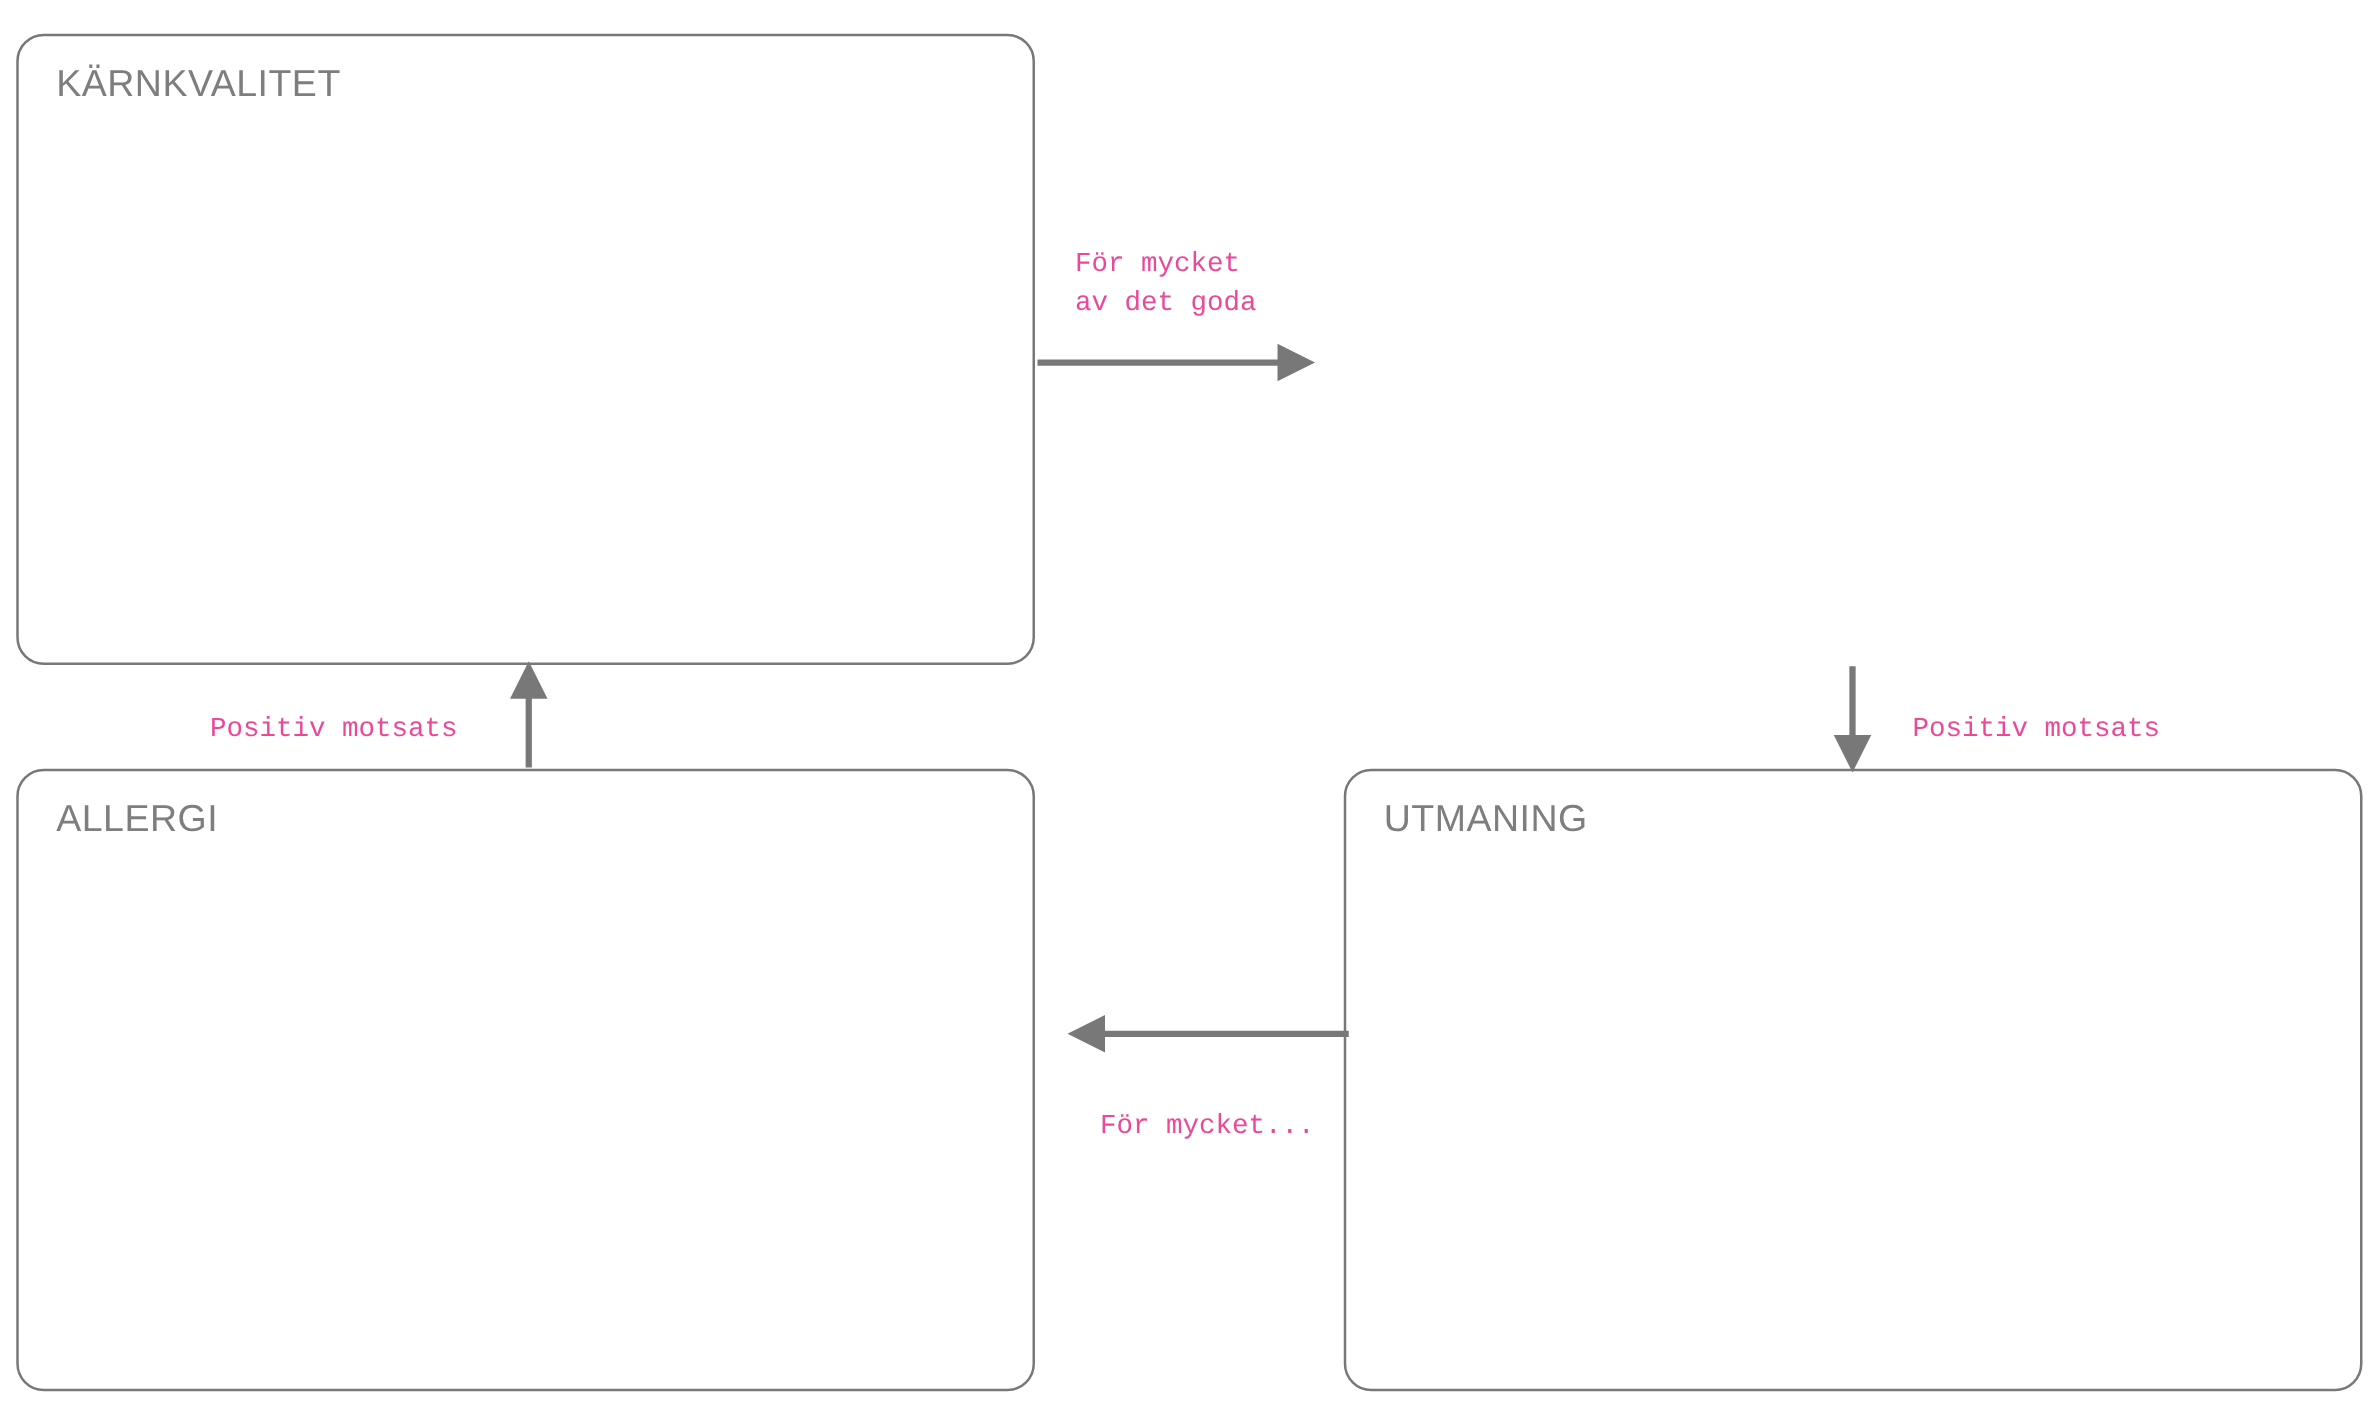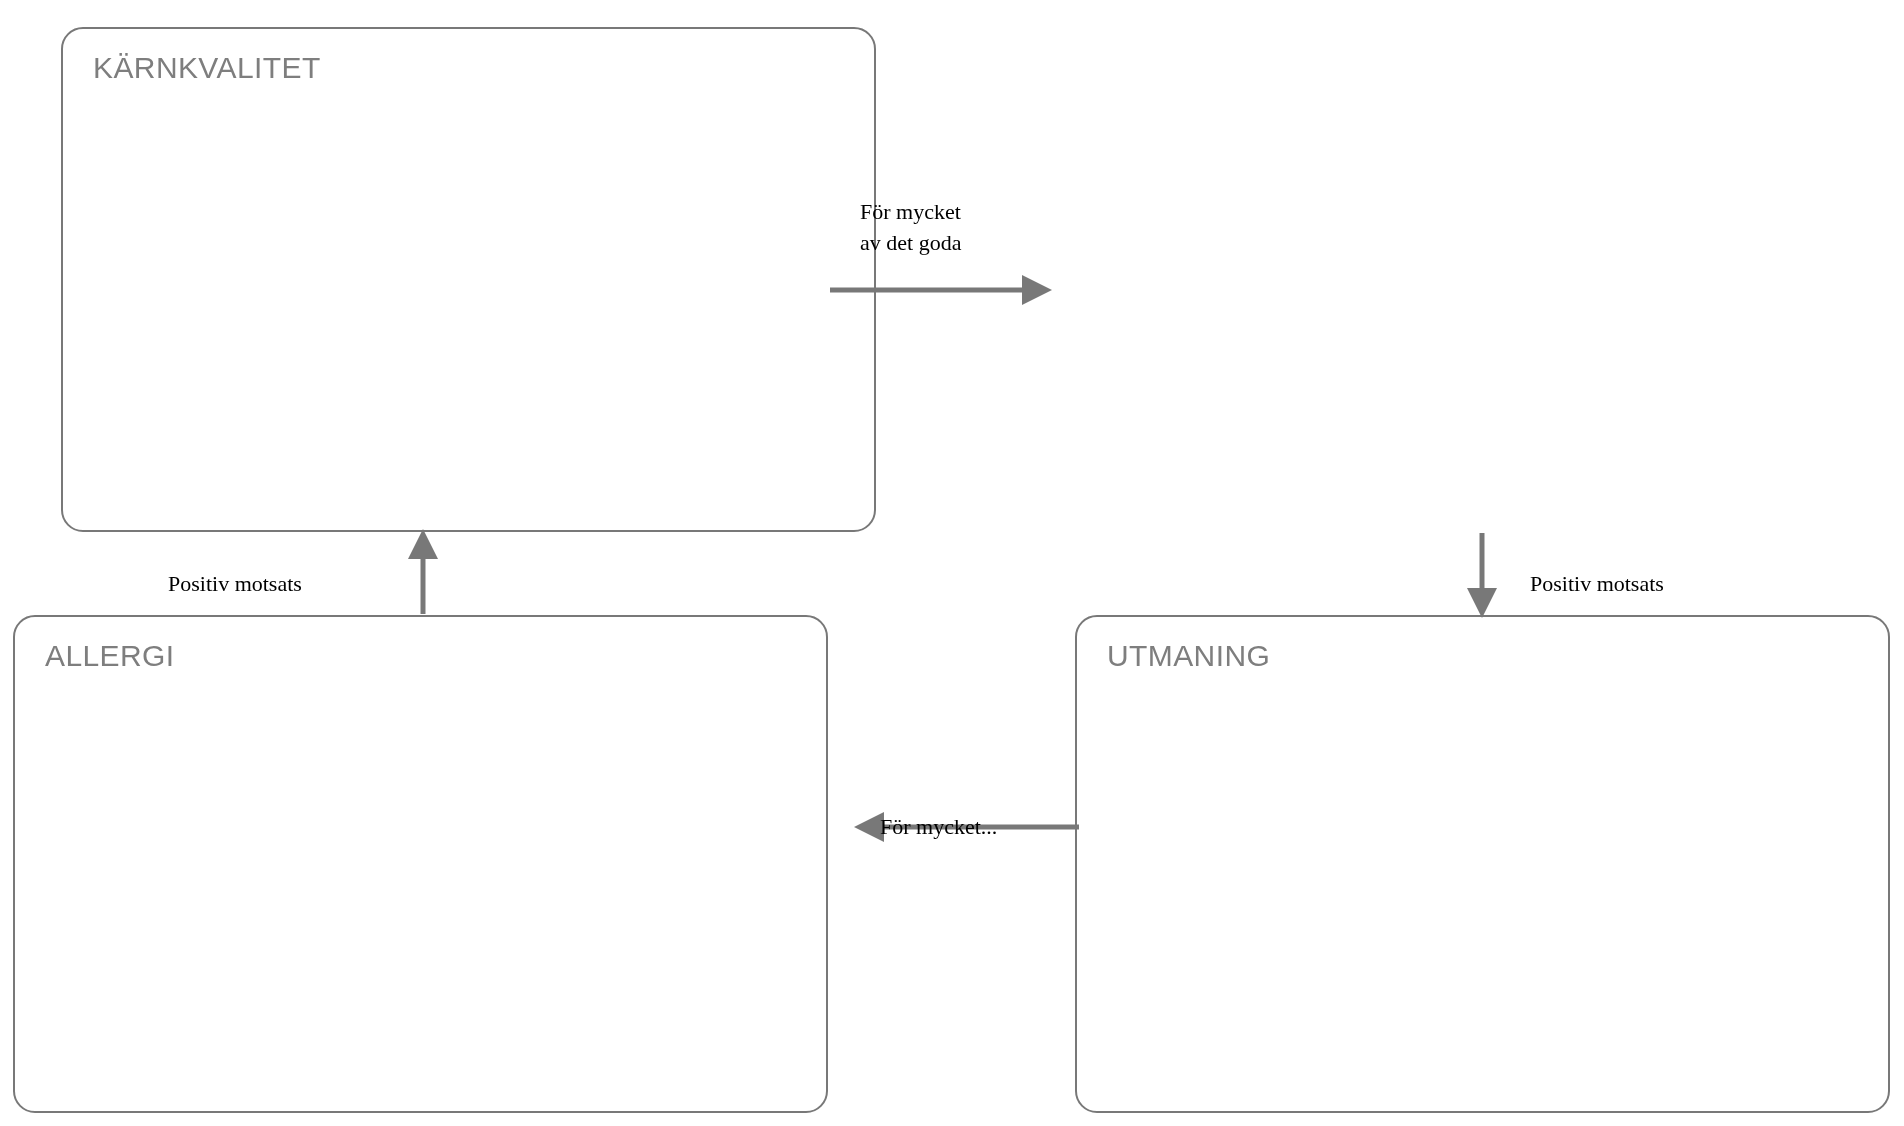--- a/index.html
+++ b/index.html
@@ -30,45 +30,45 @@
     left: 30px;
     top: 22px;
     font-family: "Liberation Sans", sans-serif;
     font-size: 30px;
     font-weight: 400;
     letter-spacing: 0.4px;
     color: #7e7e7e;
     white-space: nowrap;
   }
   
-  #box-karnkvalitet { left: 13px;   top: 27px;  width: 815px; height: 505px; margin-left: 48px; }
+  #box-karnkvalitet { left: 13px;   top: 27px;  width: 815px; height: 505px; }
   #box-fallgrop     { left: 1075px; top: 27px;  width: 815px; height: 505px; }
   #box-allergi      { left: 13px;   top: 615px; width: 815px; height: 498px; }
   #box-utmaning     { left: 1075px; top: 615px; width: 815px; height: 498px; }
 
   
   #arrow-layer {
     position: absolute;
     left: 0;
     top: 0;
     width: 1904px;
     height: 1126px;
     pointer-events: none;
   }
   .edge-label {
     position: absolute;
-    font-family: Liberation Serif, serif;
+    font-family: Liberation Mono, monospace;
     font-size: 22px;
-    color: #000000;
+    color: #ec4899;
     line-height: 1.42;
     white-space: pre-line;
   }
   #label-top    { left: 860px;  top: 196px; }
   #label-right  { left: 1530px; top: 568px; }
-  #label-bottom { left: 880px;  top: 811px; }
+  #label-bottom { left: 880px;  top: 885px; }
   #label-left   { left: 168px;  top: 568px; }
 </style>
 </head>
 <body>
 
 <div id="canvas">
 
   <div class="quad-box" id="box-karnkvalitet">
     <div class="quad-title">KÄRNKVALITET</div>
   </div>

